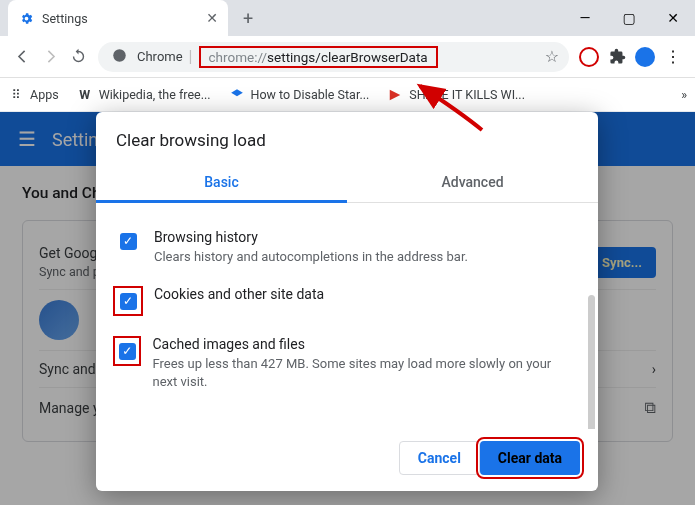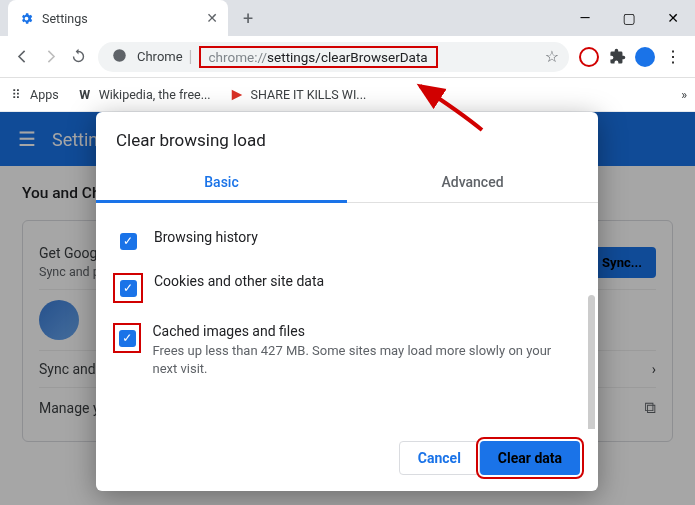--- a/index.html
+++ b/index.html
@@ -33,21 +33,21 @@
 
 .page { position: relative; height: calc(505px - 36px - 42px - 34px); }
 .bluehdr { background: #1a73e8; height: 54px; display:flex; align-items:center; padding: 0 18px; color:#fff; }
 .bluehdr .menu { font-size: 20px; margin-right: 16px; }
 .bluehdr .title { font-size: 18px; }
 .content { padding: 18px 22px; color:#202124; }
 .content h2 { font-size: 15.5px; font-weight: 500; margin-bottom: 18px; }
 .card { border: 1px solid #dadce0; border-radius: 6px; padding: 14px 16px; margin-bottom: 14px; font-size: 14px; color:#3c4043; }
 .card .row { display:flex; justify-content:space-between; align-items:center; padding: 10px 0; }
 .card .row + .row { border-top: 1px solid #eee; }
-.btn-sync { background:#1a73e8; color:#000000; border:none; padding:8px 14px; border-radius:4px; font-size:13px; font-weight:700; }
+.btn-sync { background:#1a73e8; color:#fef9c3; border:none; padding:8px 14px; border-radius:4px; font-size:13px; font-weight:700; }
 .avatar { width: 40px; height: 40px; border-radius: 50%; background: linear-gradient(135deg, #3b7dd8, #6aa8f0); display:flex;align-items:center;justify-content:center;color:#fff;font-size:10px;font-weight:700; }
 .extlink { font-size: 16px; color:#5f6368; }
 
 .dim { position:absolute; top:112px; left:0; right:0; bottom:0; background: rgba(0,0,0,0.35); }
 
 .dialog { position:absolute; top: 112px; left: 96px; width: 502px; height: 379px; background:#fff; border-radius: 6px; box-shadow: 0 6px 28px rgba(0,0,0,0.35); display:flex; flex-direction:column; }
 .dlg-title { font-size: 17px; color:#202124; padding: 18px 20px 14px; }
 .tabs { display:flex; border-bottom: 1px solid #e0e0e0; }
 .tabs .t { flex:1; text-align:center; padding: 10px 0; font-size: 14px; color:#5f6368; font-weight:500; }
 .tabs .t.active { color:#1a73e8; border-bottom: 3px solid #1a73e8; margin-bottom:-1px; }
@@ -137,20 +137,28 @@
       <span class="ico">⠿</span>
       <span>Apps</span>
     </div>
   <div class="bk">
       <span class="ico" style="font-weight:bold;">W</span>
       <span>Wikipedia, the free...</span>
     </div>
   <div class="bk">
       <span class="ico">
         <svg width="14" height="14" viewBox="0 0 24 24">
+          <polygon points="12,2 22,8 12,14 2,8" fill="#1a73e8"></polygon>
+        </svg>
+      </span>
+      <span>How to Disable Star...</span>
+    </div>
+  <div class="bk">
+      <span class="ico">
+        <svg width="14" height="14" viewBox="0 0 24 24">
           <polygon points="3,3 21,12 3,21" fill="#d93025"></polygon>
         </svg>
       </span>
       <span>SHARE IT KILLS WI...</span>
     </div>
   <div style="margin-left:auto;">»</div>
 </div>
 
 <div class="page">
   <div class="bluehdr">
@@ -191,20 +199,21 @@
     <div class="t">Advanced</div>
   </div>
   <div class="options">
     <div class="scrolltrack"></div>
     <div class="opt">
       <div class="cbwrap">
           <div class="cb">✓</div>
         </div>
       <div class="opttxt">
         <div class="ot">Browsing history</div>
+        <div class="os">Clears history and autocompletions in the address bar.</div>
       </div>
     </div>
     <div class="opt">
       <div class="cbwrap hl">
           <div class="cb">✓</div>
         </div>
       <div class="opttxt">
         <div class="ot">Cookies and other site data</div>
       </div>
     </div>

